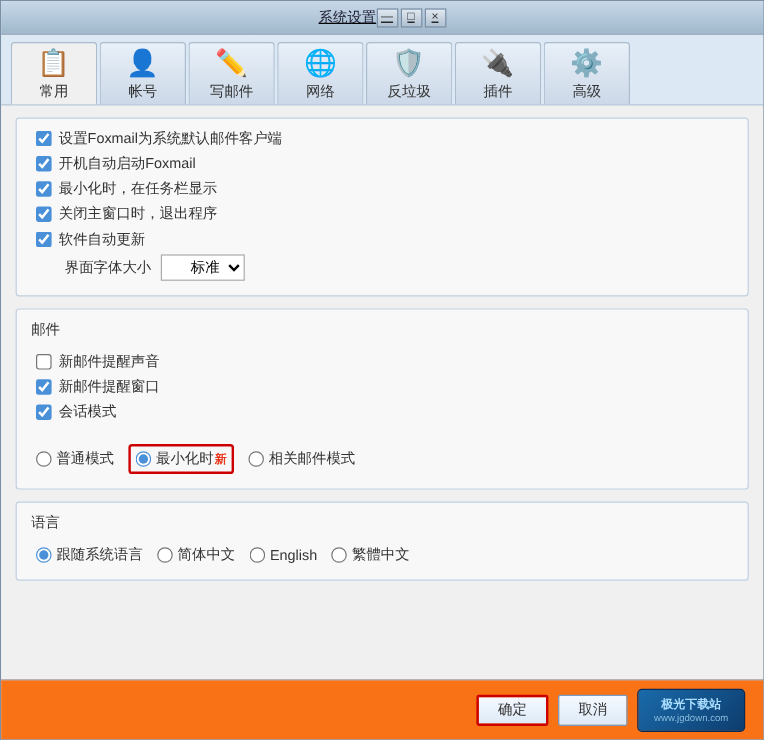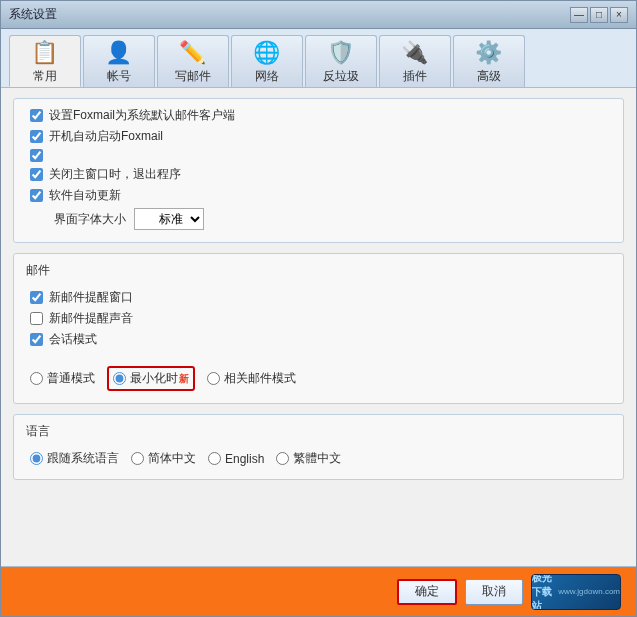--- a/index.html
+++ b/index.html
@@ -14,22 +14,23 @@
       flex-direction: column;
       box-shadow: 2px 2px 8px rgba(0,0,0,0.3);
     }
 
     .title-bar {
       background: linear-gradient(to bottom, #c8d8e8, #a0b8cc);
       height: 28px;
       display: flex;
       align-items: center;
       padding: 0 8px;
-      justify-content: space-between;
+      justify-content: center;
       border-bottom: 1px solid #7a8fa6;
+      text-decoration: underline;
     }
 
     .title-bar-text {
       font-size: 12px;
       color: #1a1a2e;
       font-weight: normal;
     }
 
     .title-bar-controls {
       display: flex;
@@ -276,20 +277,21 @@
       <div class="checkbox-row">
         <input type="checkbox" id="cb1" checked="" style="">
         <label for="cb1">设置Foxmail为系统默认邮件客户端</label>
       </div>
       <div class="checkbox-row">
         <input type="checkbox" id="cb2" checked="" style="">
         <label for="cb2">开机自动启动Foxmail</label>
       </div>
       <div class="checkbox-row">
         <input type="checkbox" id="cb3" checked="" style="">
+        <label for="cb3">最小化时，在任务栏显示</label>
       </div>
       <div class="checkbox-row">
         <input type="checkbox" id="cb4" checked="" style="">
         <label for="cb4">关闭主窗口时，退出程序</label>
       </div>
       <div class="checkbox-row">
         <input type="checkbox" id="cb5" checked="" style="">
         <label for="cb5">软件自动更新</label>
       </div>
 
@@ -300,26 +302,26 @@
           <option>大</option>
           <option>小</option>
         </select>
       </div>
     </div>
 
     <div class="section">
       <div class="section-title">邮件</div>
 
       <div class="checkbox-row">
+        <input type="checkbox" id="mcb2" style="">
+        <label for="mcb2">新邮件提醒声音</label>
+      </div>
+      <div class="checkbox-row">
         <input type="checkbox" id="mcb1" checked="" style="">
         <label for="mcb1">新邮件提醒窗口</label>
-      </div>
-      <div class="checkbox-row">
-        <input type="checkbox" id="mcb2" style="">
-        <label for="mcb2">新邮件提醒声音</label>
       </div>
       <div class="checkbox-row">
         <input type="checkbox" id="mcb3" checked="" style="">
         <label for="mcb3">会话模式</label>
       </div>
 
       <div class="radio-row" style="margin-top: 18px;">
         <div class="radio-item">
           <input type="radio" name="viewmode" id="mode1" style="">
           <label for="mode1">普通模式</label>
@@ -359,19 +361,19 @@
         </div>
       </div>
     </div>
 
   </div>
 
   <div class="bottom-bar">
     <button class="btn btn-confirm">确定</button>
     <button class="btn">取消</button>
     <div class="watermark">
-      <div style="display:flex; flex-direction:row; align-items:center;">
+      <div style="display:flex; flex-direction:column; align-items:center;">
         <span style="font-size:10px; font-weight:bold; color:#aaddff;">极光下载站</span>
         <span style="font-size:8px; color:#88bbdd;">www.jgdown.com</span>
       </div>
     </div>
   </div>
 </div>
 
 </body></html>

